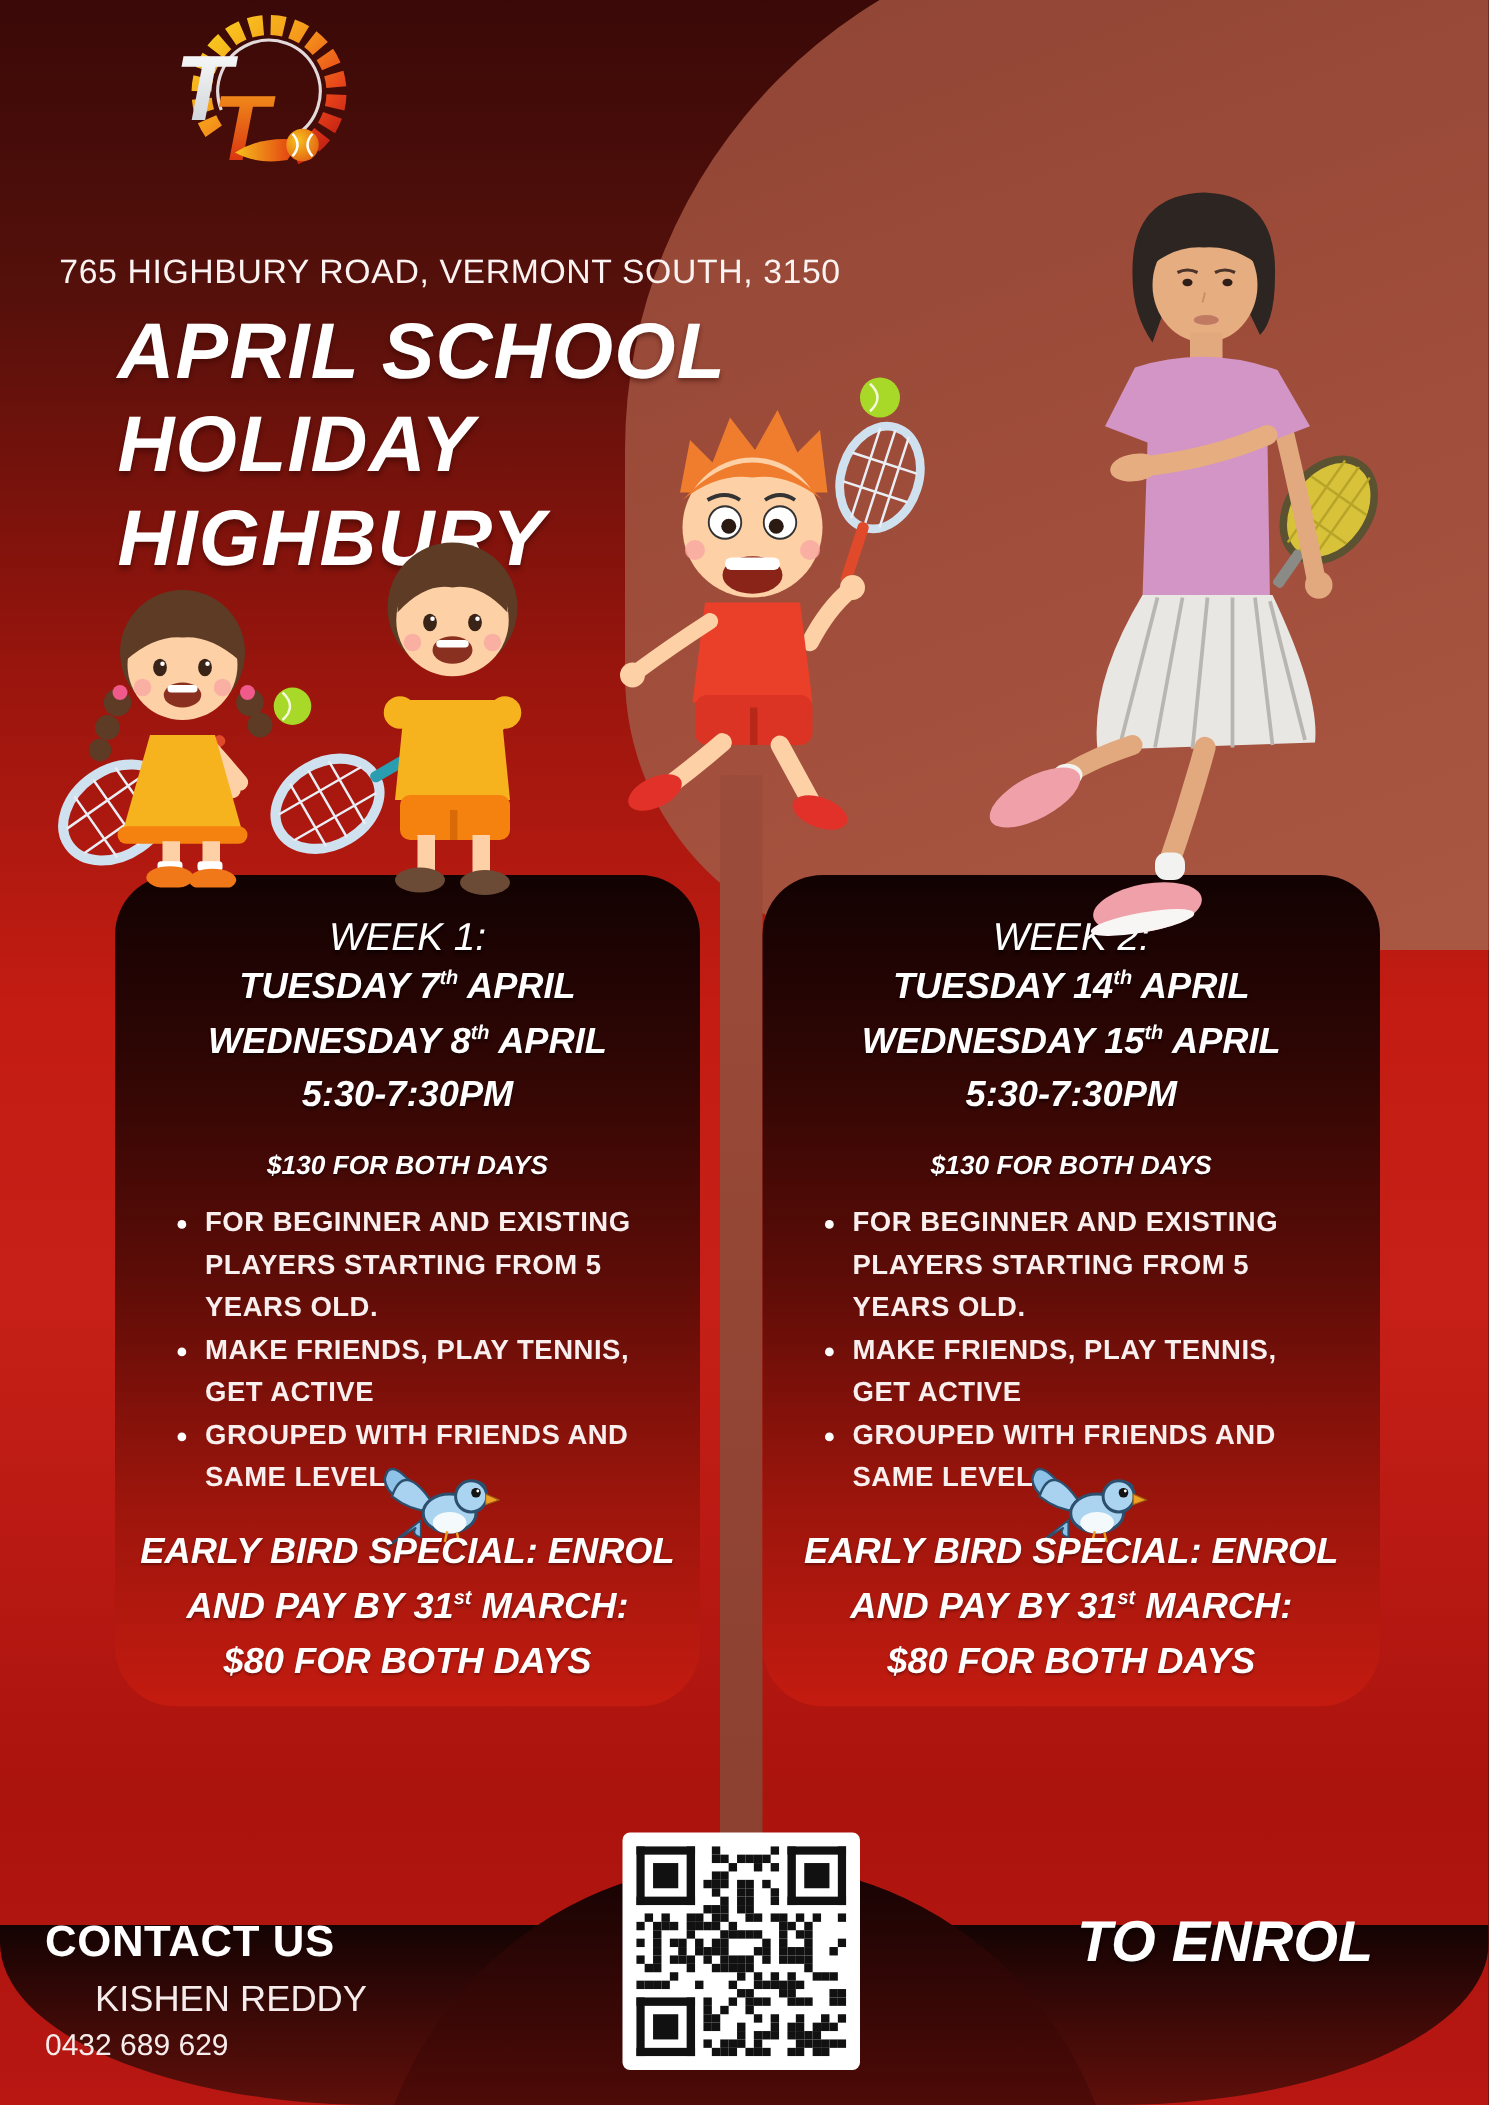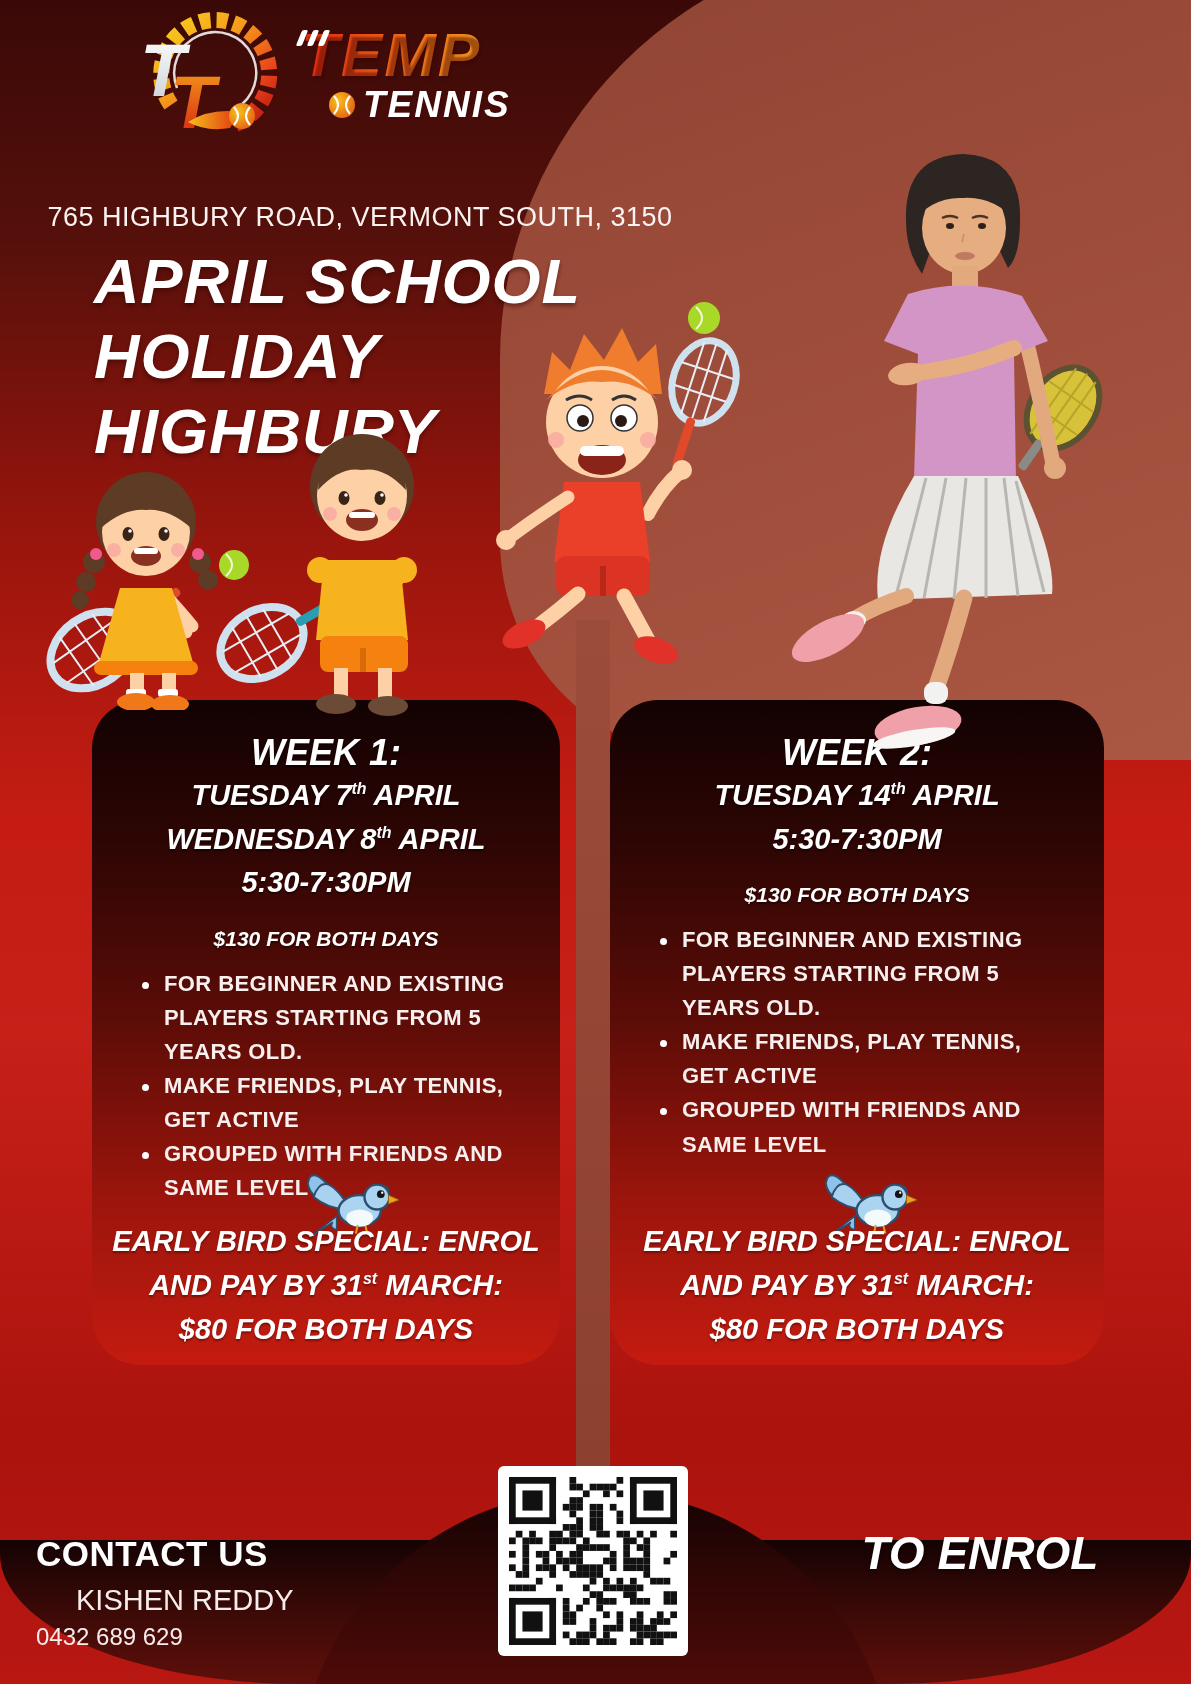--- a/index.html
+++ b/index.html
@@ -36,21 +36,21 @@
   .address{position:absolute;left:0;top:202px;width:720px;text-align:center;z-index:3;
     font-size:27px;letter-spacing:.5px;color:#fbf3f1;}
   .title{position:absolute;left:60px;top:244px;z-index:3;font-size:63px;font-weight:900;font-style:italic;
     line-height:1.19;letter-spacing:1px;text-shadow:0 3px 4px rgba(40,4,2,.45);margin-left:34px;}
   
   .card{position:absolute;top:700px;height:665px;border-radius:48px;z-index:3;padding:26px 30px 0;
     background:linear-gradient(180deg,#120202 0%,#2e0604 22%,#5c0c07 48%,#9b150c 75%,#c41b10 100%);
     display:flex;flex-direction:column;align-items:center;text-align:center;}
   .card.left{left:92px;width:468px;}
   .card.right{left:610px;width:494px;}
-  .wk-head{font-size:36px;font-weight:bold;font-style:italic;margin-top:6px;text-shadow:0 2px 2px rgba(0,0,0,.5);}
+  .wk-head{font-size:31px;font-weight:normal;font-style:italic;margin-top:6px;text-shadow:0 2px 2px rgba(0,0,0,.5);}
   .wk-date{font-size:29px;font-weight:bold;font-style:italic;line-height:1.5;text-shadow:0 2px 2px rgba(0,0,0,.5);}
   .wk-date sup,.early sup{font-size:.55em;vertical-align:super;}
   .wk-price{margin-top:22px;font-size:21px;font-weight:bold;font-style:italic;text-shadow:0 2px 2px rgba(0,0,0,.45);}
   .bullets{margin:16px 0 0;padding:0 0 0 12px;width:100%;text-align:left;list-style:none;font-weight:bold;}
   .bullets li{position:relative;padding-left:30px;font-size:22px;line-height:1.55;letter-spacing:.4px;color:#f8efee;}
   .bullets li::before{content:"";position:absolute;left:8px;top:15px;width:7px;height:7px;border-radius:50%;background:#fff;}
   .bird{position:absolute;left:212px;bottom:118px;width:96px;height:96px;}
   .early{position:absolute;left:0;right:0;bottom:14px;padding:0 10px;font-size:29px;font-weight:bold;
     font-style:italic;line-height:1.52;text-shadow:0 2px 2px rgba(0,0,0,.35);}
   
@@ -106,35 +106,20 @@
         </radialGradient>
       </defs>
       <path d="M53,101 A54,54 0 1 1 115,121" fill="none" stroke="url(#lgA)" stroke-width="16" stroke-dasharray="11 6"></path>
       <path d="M59,84 A41,41 0 1 1 117,105" fill="none" stroke="#ffffff" stroke-width="2.5" opacity=".85"></path>
       <text x="22" y="92" font-size="74" font-weight="bold" font-style="italic" fill="url(#lgW)">T</text>
       <text x="52" y="124" font-size="74" font-weight="bold" font-style="italic" fill="url(#lgO)">T</text>
       <path d="M70,118 Q92,104 122,108 L112,124 Q88,128 70,118 Z" fill="url(#lgF)"></path>
       <circle cx="124" cy="112" r="13" fill="url(#lgB)"></circle>
       <path d="M116,103 Q124,112 116,121 M132,103 Q124,112 132,121" fill="none" stroke="#fff" stroke-width="2"></path>
     </svg>
-    <div class="brand">
-      <div class="speed-lines">
-          <i></i>
-          <i></i>
-          <i></i>
-        </div>
-      <div class="brand-top">TEMP</div>
-      <div class="brand-bottom-row">
-        <svg class="ball-icon" viewBox="0 0 30 30" aria-hidden="true">
-          <circle cx="15" cy="15" r="13" fill="url(#lgB)"></circle>
-          <path d="M7,6 Q15,15 7,24 M23,6 Q15,15 23,24" fill="none" stroke="#fff" stroke-width="2"></path>
-        </svg>
-        <div class="brand-bottom">TENNIS</div>
-      </div>
-    </div>
   </div>
 
   <div class="address">765 HIGHBURY ROAD, VERMONT SOUTH, 3150</div>
   <div class="title">
     <div>APRIL SCHOOL</div>
     <div>HOLIDAY</div>
     <div>HIGHBURY</div>
   </div>
 
   <div class="card left">
@@ -163,20 +148,21 @@
     </svg>
     <div class="early">
       <span>EARLY BIRD SPECIAL: ENROL AND PAY BY 31</span><sup>st</sup><span> MARCH:</span>
       <div>$80 FOR BOTH DAYS</div>
     </div>
   </div>
 
   <div class="card right">
     <div class="wk-head">WEEK 2:</div>
     <div class="wk-date"><span>TUESDAY 14</span><sup>th</sup><span> APRIL</span></div>
+    <div class="wk-date"><span>WEDNESDAY 15</span><sup>th</sup><span> APRIL</span></div>
     <div class="wk-date">5:30-7:30PM</div>
     <div class="wk-price">$130 FOR BOTH DAYS</div>
     <ul class="bullets">
       <li>FOR BEGINNER AND EXISTING PLAYERS STARTING FROM 5 YEARS OLD.</li>
       <li>MAKE FRIENDS, PLAY TENNIS, GET ACTIVE</li>
       <li>GROUPED WITH FRIENDS AND SAME LEVEL</li>
     </ul>
     <svg class="bird" viewBox="0 0 100 100" aria-hidden="true">
       <path d="M38,52 Q8,10 4,34 Q6,52 40,58 Z" fill="#8fc2e8" stroke="#2c4f6e" stroke-width="2"></path>
       <path d="M44,54 Q20,18 10,48 Q28,62 46,60 Z" fill="#a8d2f0" stroke="#2c4f6e" stroke-width="2"></path>

